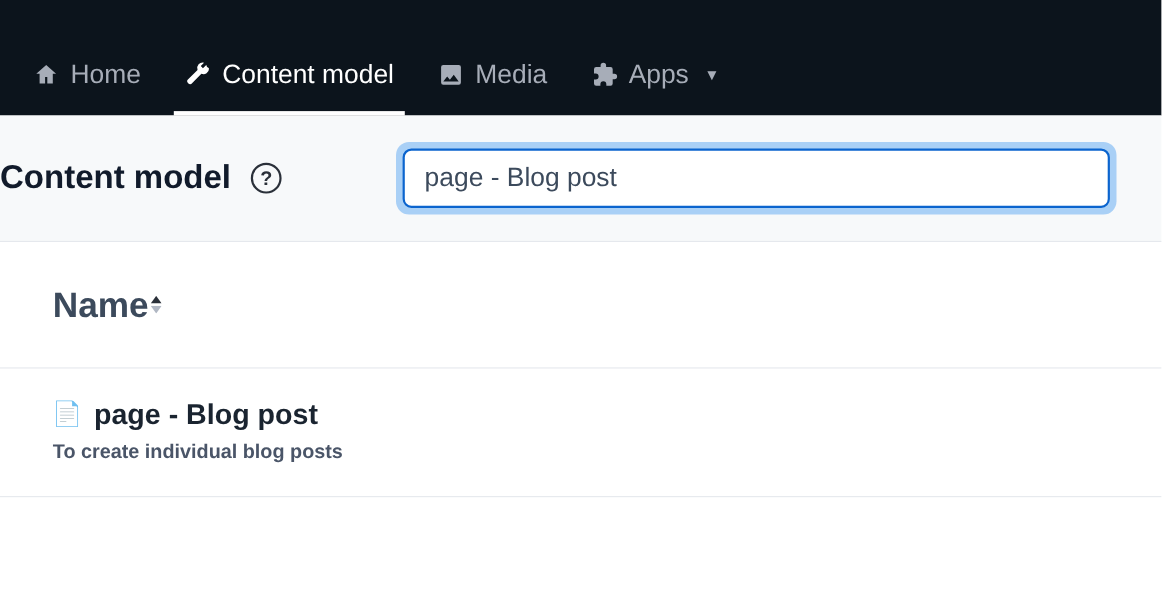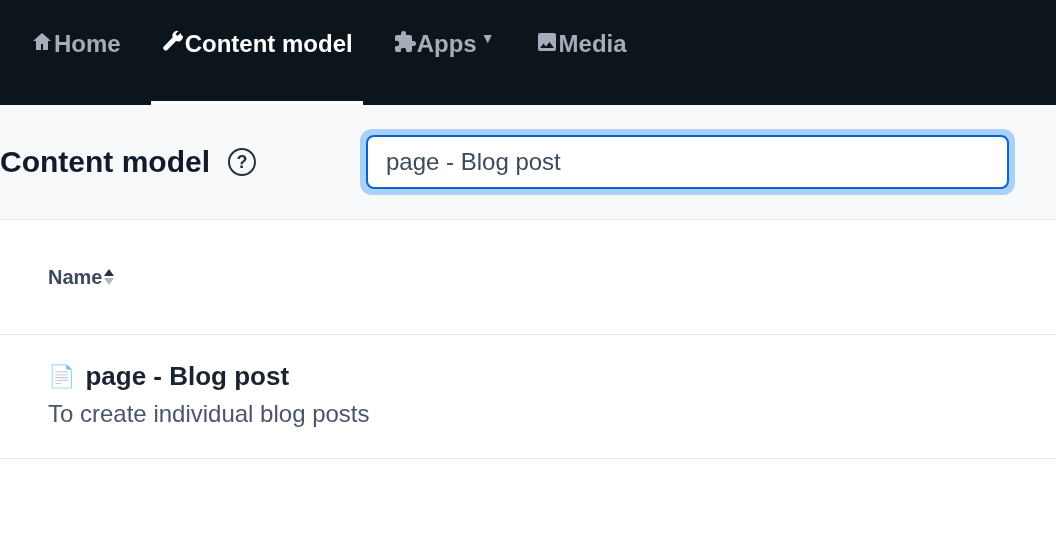--- a/index.html
+++ b/index.html
@@ -18,26 +18,28 @@
   .navbar {
     height: 75px;
     background: #0c141c;
     display: flex;
     align-items: center;
     padding: 0 12px;
     gap: 4px;
   }
   .nav-item {
     display: flex;
+    align-items: center;
+    gap: 10px;
     padding: 0 18px;
     height: 75px;
     cursor: pointer;
     color: #a7adb8;
     font-size: 24px;
-    font-weight: 700;
+    font-weight: 400;
     position: relative;
   }
   .nav-item.active {
     color: #ffffff;
   }
   .nav-item.active::after {
     content: "";
     position: absolute;
     left: 8px; right: 8px; bottom: 0;
     height: 4px;
@@ -107,21 +109,21 @@
     display: flex;
     align-items: center;
     height: 115px;
     padding: 0 48px;
     border-bottom: 1px solid #e5e8ed;
   }
   .col-name {
     display: flex;
     align-items: center;
     gap: 2px;
-    font-size: 20px;
+    font-size: 32px;
     font-weight: 600;
     color: #3c4a5c;
     cursor: pointer;
   }
   .sort-icon {
     display: flex;
     flex-direction: column;
     line-height: 0;
   }
   .sort-icon svg { width: 10px; height: 7px; }
@@ -136,23 +138,23 @@
     display: flex;
     align-items: center;
     gap: 10px;
     font-size: 26px;
     font-weight: 700;
     color: #1a2430;
   }
   .page-glyph { font-size: 22px; line-height: 1; }
   .row-desc {
     margin-top: 8px;
-    font-size: 24px;
+    font-size: 18px;
     color: #4a5568;
-    font-weight: 400;
+    font-weight: 700;
   }
 </style>
 </head>
 <body>
 
 <div class="topbar-shim"></div>
 
 <nav class="navbar">
   <div class="nav-item">
     <span class="nav-icon">
@@ -169,34 +171,34 @@
           <path d="M22 6.5a5 5 0 0 1-6.9 4.6L6.8 19.4a2.5 2.5 0 1 1-3.5-3.5l8.3-8.3A5 5 0 0 1 17.5 1l-3 3 2 2 3-3c.3.5.5 1 .5 1.5 0 .7 2 1 2 2z"></path>
         </svg>
     </span>
     <span>Content model</span>
   </div>
 
 
   <div class="nav-item">
     <span class="nav-icon">
       <svg viewBox="0 0 24 24">
+          <path d="M21 19V5a2 2 0 0 0-2-2H5a2 2 0 0 0-2 2v14a2 2 0 0 0 2 2h14a2 2 0 0 0 2-2zM8.5 13.5l2.5 3 3.5-4.5L19 18H5l3.5-4.5z"></path>
+        </svg>
+    </span>
+    <span>Media</span>
+  </div>
+
+  <div class="nav-item">
+    <span class="nav-icon">
+      <svg viewBox="0 0 24 24">
           <path d="M20.5 11H19V7a2 2 0 0 0-2-2h-4V3.5a2.5 2.5 0 1 0-5 0V5H4a2 2 0 0 0-2 2v3.8h1.5a2.7 2.7 0 0 1 0 5.4H2V20a2 2 0 0 0 2 2h3.8v-1.5a2.7 2.7 0 0 1 5.4 0V22H17a2 2 0 0 0 2-2v-4h1.5a2.5 2.5 0 1 0 0-5z"></path>
         </svg>
     </span>
     <span>Apps</span>
     <span class="caret">▼</span>
-  </div>
-
-  <div class="nav-item">
-    <span class="nav-icon">
-      <svg viewBox="0 0 24 24">
-          <path d="M21 19V5a2 2 0 0 0-2-2H5a2 2 0 0 0-2 2v14a2 2 0 0 0 2 2h14a2 2 0 0 0 2-2zM8.5 13.5l2.5 3 3.5-4.5L19 18H5l3.5-4.5z"></path>
-        </svg>
-    </span>
-    <span>Media</span>
   </div>
 </nav>
 
 <div class="header-row">
   <div class="page-title-wrap">
     <h1 class="page-title">Content model</h1>
     <span class="help-circle">?</span>
   </div>
   <div class="search-wrap">
     <div class="search-halo">

